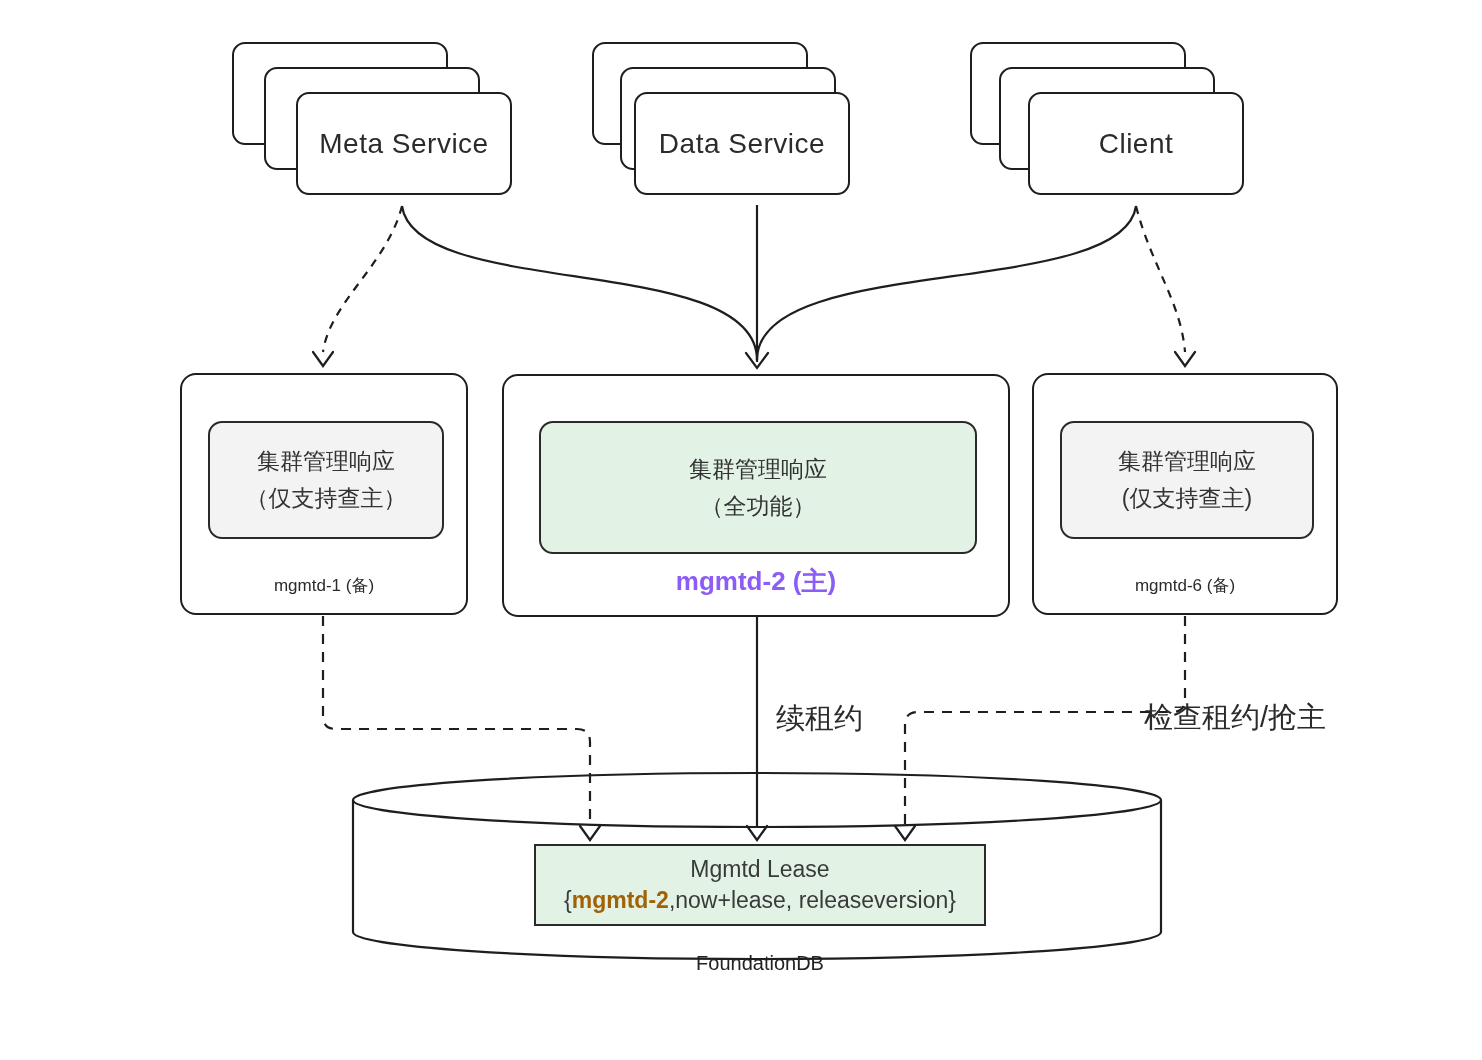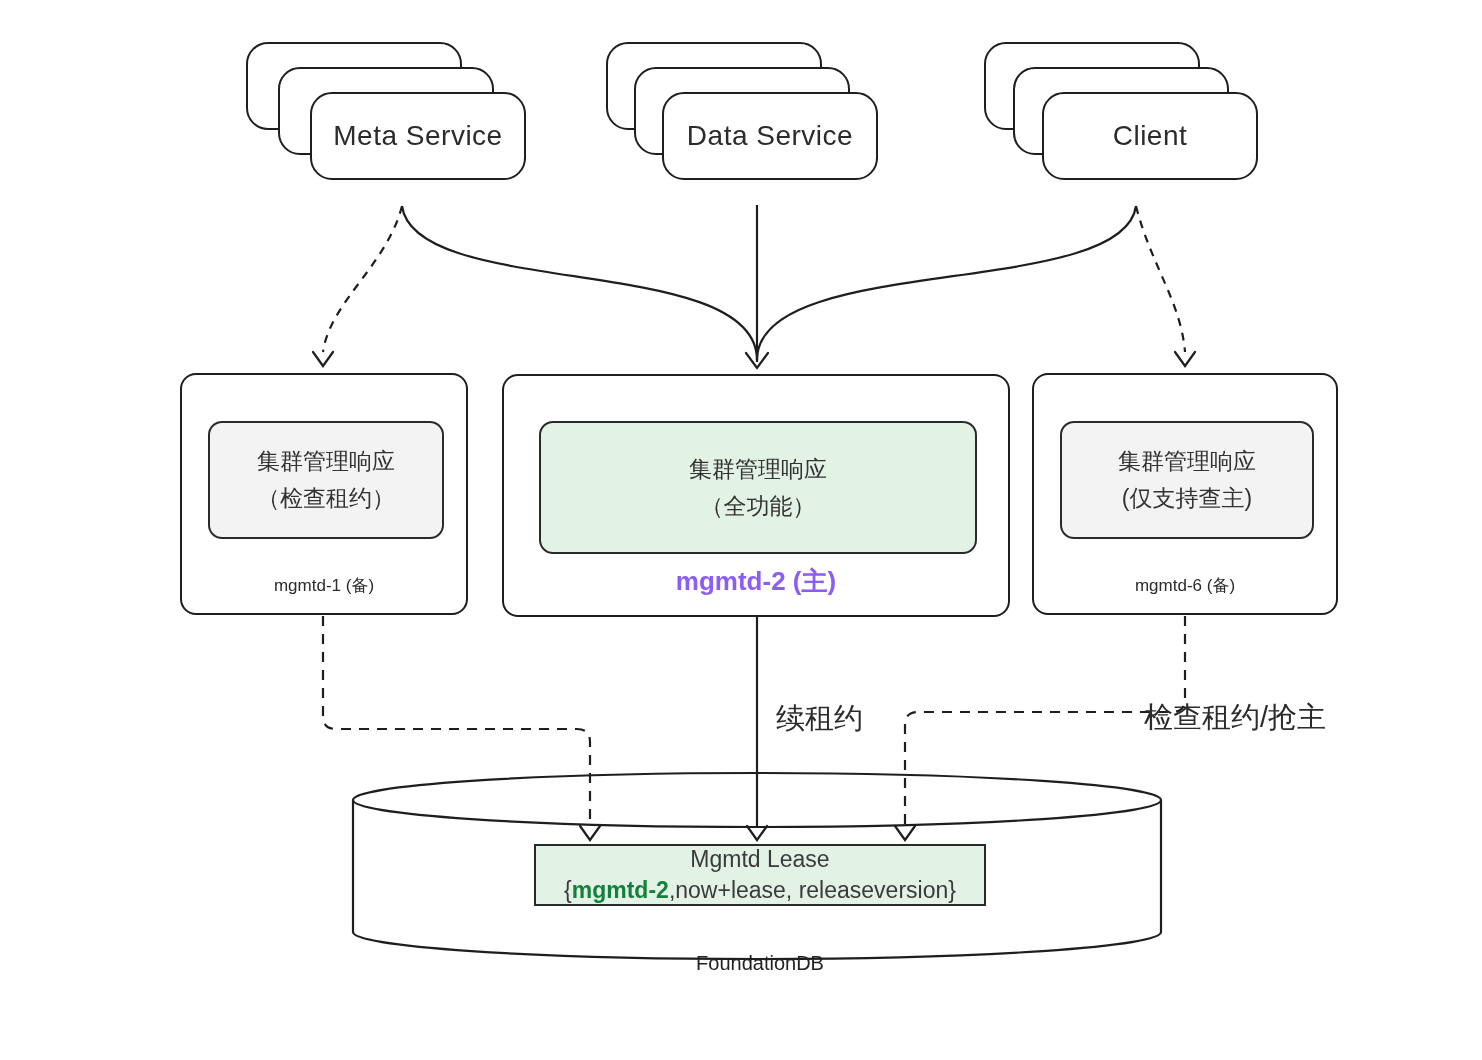--- a/index.html
+++ b/index.html
@@ -7,24 +7,23 @@
     position:relative;
     width:1482px;height:1060px;
     background:#ffffff;
     font-family:"Liberation Sans","DejaVu Sans",sans-serif;
     color:#2b2b2b;
     overflow:hidden;
   }
   .layer{position:absolute;left:0;top:0;width:1482px;height:1060px;}
   
   .card{
-    position:absolute;width:216px;height:88px;
-    background:#ffffff;border:2.5px solid #1e1e1e;border-radius:22px;
+    position:absolute;width:216px;height:103px;
+    background:#ffffff;border:2.5px solid #1e1e1e;border-radius:13px;
     box-sizing:border-box;
-    margin-left:14px;
   }
   .card.front{
     display:flex;align-items:center;justify-content:center;
     font-size:28px;letter-spacing:0.5px;color:#2b2b2b;
   }
   
   .node{
     position:absolute;background:#ffffff;
     border:2.5px solid #1e1e1e;border-radius:16px;
     box-sizing:border-box;
@@ -43,26 +42,26 @@
     position:absolute;left:0;right:0;bottom:16px;
     text-align:center;font-size:17px;color:#2b2b2b;
   }
   .node-label.primary{font-weight:bold;color:#8b5cf6;font-size:26px;}
   
   .edge-label{
     position:absolute;font-size:29px;color:#2b2b2b;white-space:nowrap;
   }
   
   .lease-box{
-    position:absolute;left:534px;top:844px;width:452px;height:62px;
+    position:absolute;left:534px;top:844px;width:452px;height:82px;
     background:#e2f3e5;border:2.2px solid #2a2a2a;box-sizing:border-box;
     display:flex;flex-direction:column;align-items:center;justify-content:center;
     font-size:23px;line-height:31px;color:#3a3a3a;
   }
-  .lease-highlight{font-weight:bold;color:#15803d;}
+  .lease-highlight{font-weight:bold;color:#a16207;}
   .db-label{
     position:absolute;left:534px;top:952px;width:452px;
     text-align:center;font-size:20px;color:#222222;
   }
 </style>
 </head>
 <body>
 
 <div class="stage">
 
@@ -98,37 +97,37 @@
     <div class="card" style="left:232px;top:42px;"></div>
     <div class="card" style="left:264px;top:67px;"></div>
     <div class="card front" style="left:296px;top:92px;">
       <span>Meta Service</span>
     </div>
   </div>
 
   <div>
     <div class="card" style="left:592px;top:42px;"></div>
     <div class="card" style="left:620px;top:67px;"></div>
-    <div class="card front" style="left:648px;top:92px;">
+    <div class="card front" style="left:634px;top:92px;">
       <span>Data Service</span>
     </div>
   </div>
 
   <div>
     <div class="card" style="left:970px;top:42px;"></div>
     <div class="card" style="left:999px;top:67px;"></div>
     <div class="card front" style="left:1028px;top:92px;">
       <span>Client</span>
     </div>
   </div>
 
   <div class="node" style="left:180px;top:373px;width:288px;height:242px;">
     <div class="inner-box inner-gray" style="left:26px;top:46px;width:236px;height:118px;">
       <div>集群管理响应</div>
-      <div>（检查租约）</div>
+      <div>（仅支持查主）</div>
     </div>
     <div class="node-label">mgmtd-1 (备)</div>
   </div>
 
   <div class="node" style="left:502px;top:374px;width:508px;height:243px;">
     <div class="inner-box inner-green" style="left:35px;top:45px;width:438px;height:133px;">
       <div>集群管理响应</div>
       <div>（全功能）</div>
     </div>
     <div class="node-label primary">mgmtd-2 (主)</div>

